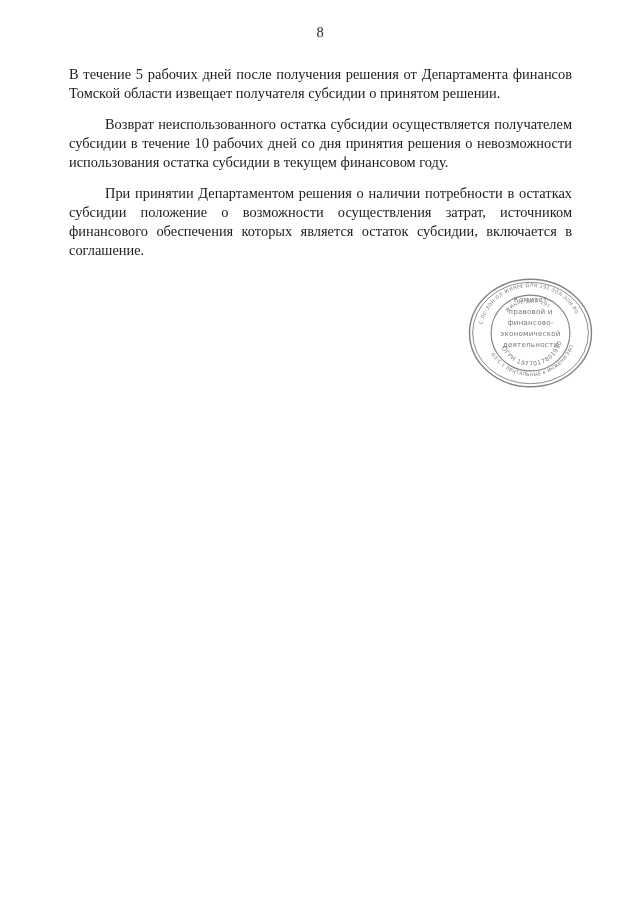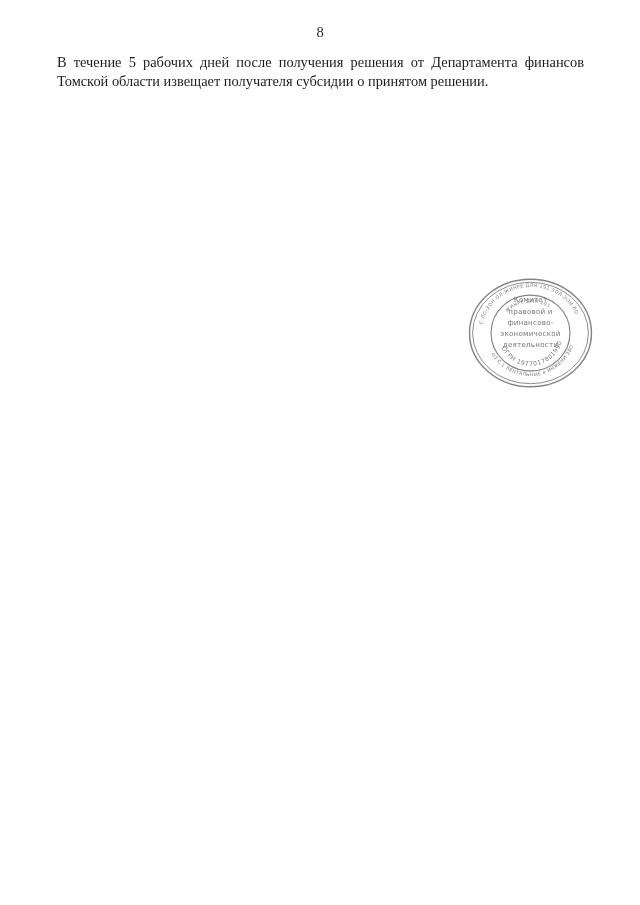--- a/index.html
+++ b/index.html
@@ -18,21 +18,21 @@
     color:#2a2a2a;
   }
   .doc{
     position:absolute;
     left:57px;top:53px;width:527px;
     font-size:14.4px;
     line-height:19px;
     text-align:justify;
     z-index:2;
   }
-  .doc p{margin:0;padding:0;}
+  .doc p{margin:12px;padding:0;}
   .doc p.indent{text-indent:36px;}
   .stamp{
     position:absolute;
     left:468px;top:277px;
     width:125px;height:112px;
     z-index:1;
     opacity:0.85;
     mix-blend-mode:multiply;
   }
   .stamp .ink{stroke:#6d6d6d;fill:none;}
@@ -50,20 +50,22 @@
 </style>
 </head>
 <body>
 
 <div class="page">
 
   <div class="page-number">8</div>
 
   <div class="doc">
     <p class="para">В течение 5 рабочих дней после получения решения от Департамента финансов Томской области извещает получателя субсидии о принятом решении.</p>
+    <p class="para indent">Возврат неиспользованного остатка субсидии осуществляется получателем субсидии в течение 10 рабочих дней со дня принятия решения о невозможности использования остатка субсидии в текущем финансовом году.</p>
+    <p class="para indent">При принятии Департаментом решения о наличии потребности в остатках субсидии положение о возможности осуществления затрат, источником финансового обеспечения которых является остаток субсидии, включается в соглашение.</p>
   </div>
 
   <svg class="stamp" viewBox="0 0 122 108" xmlns="http://www.w3.org/2000/svg">
     <defs>
       <path id="arcRingTop" d="M 13 54 A 48 45 0 0 1 109 54"></path>
       <path id="arcRingBottom" d="M 16 50 A 45 46 0 0 0 106 50"></path>
       <path id="arcInnerTop" d="M 34 40 A 30 28 0 0 1 88 40"></path>
       <path id="arcOgrn" d="M 30 56 A 31 30 0 0 0 92 56"></path>
     </defs>
 

